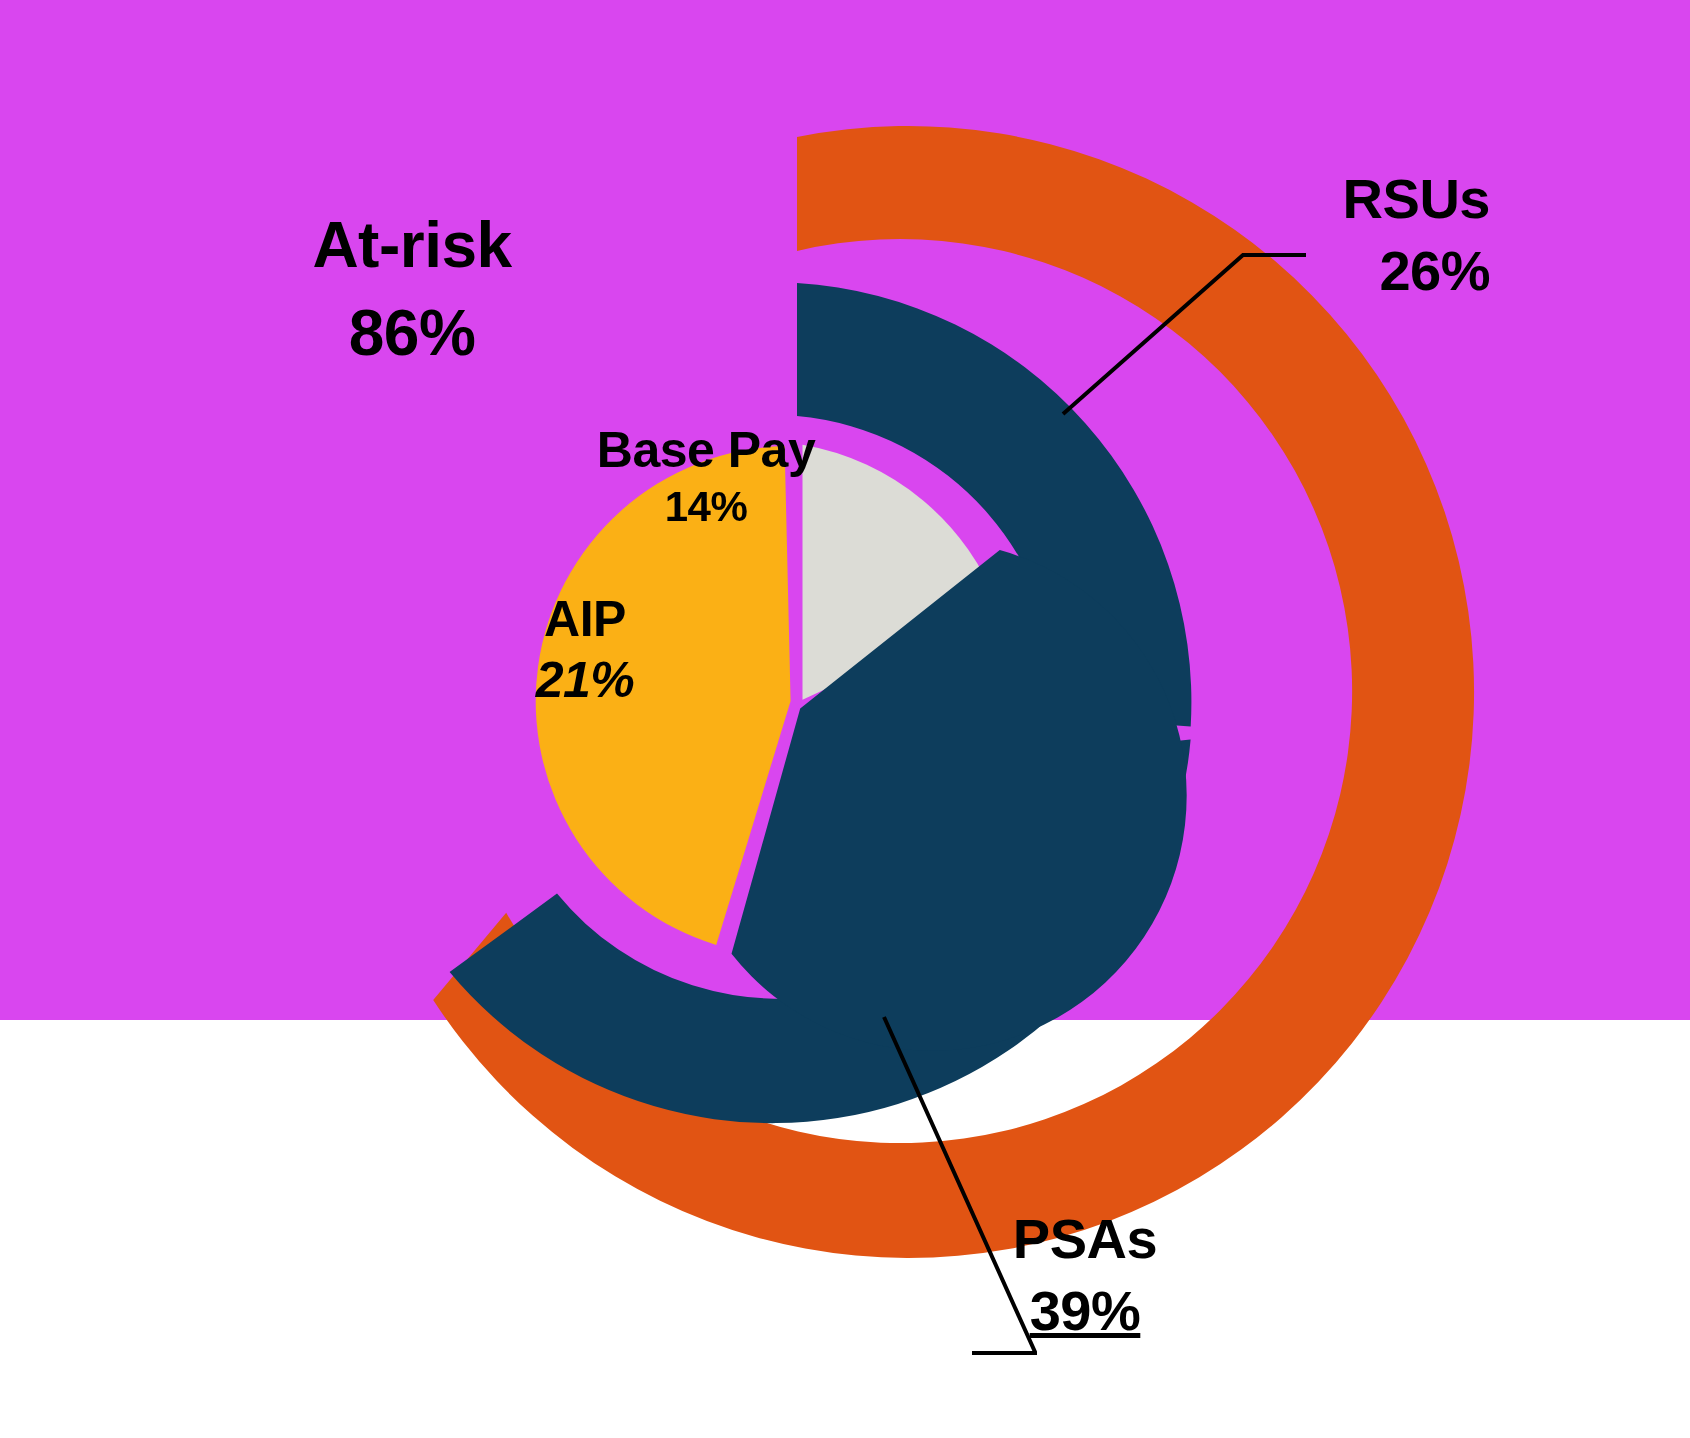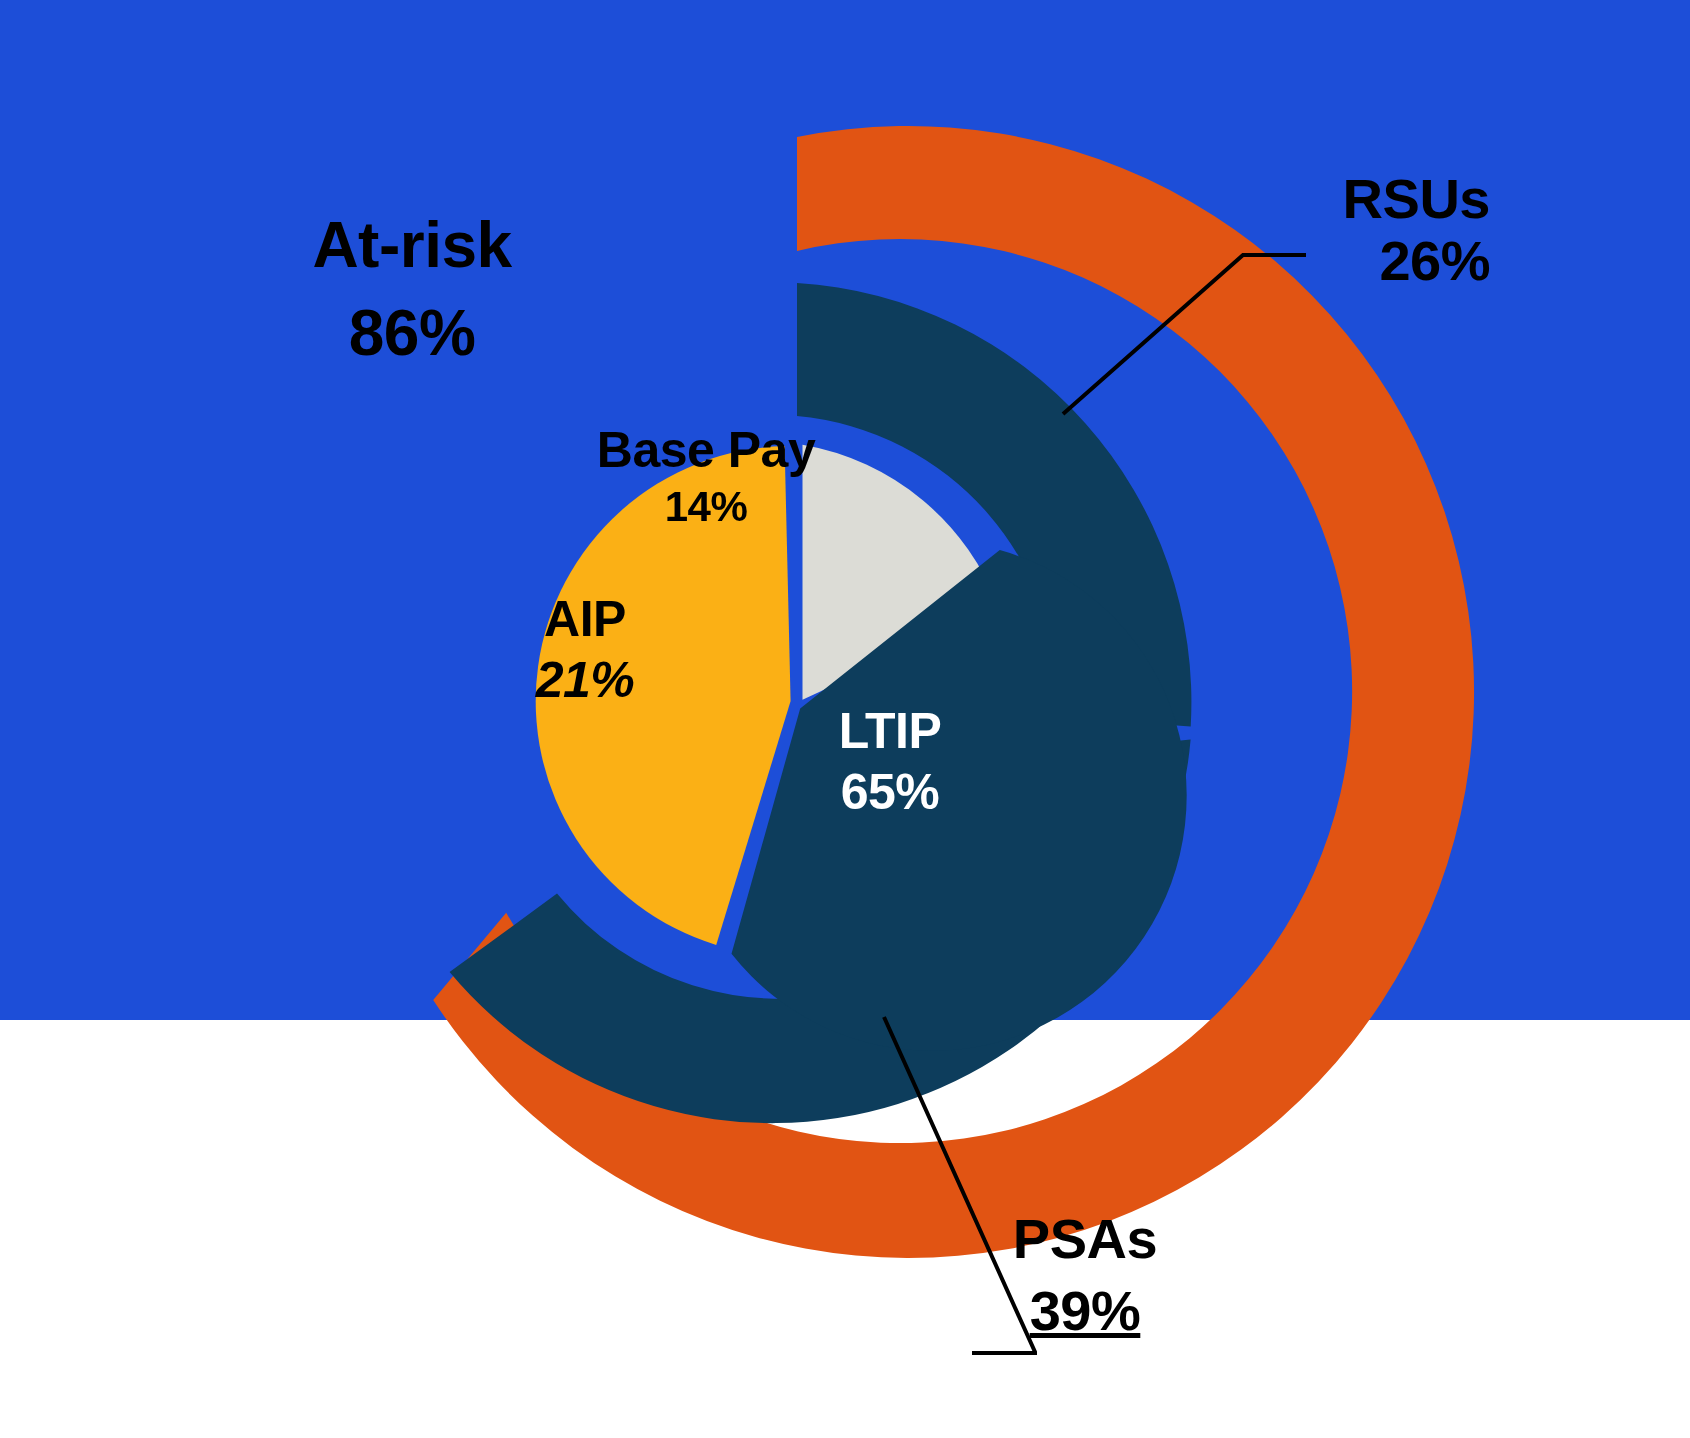--- a/index.html
+++ b/index.html
@@ -10,21 +10,21 @@
   body {
     width: 1690px;
     height: 1438px;
     font-family: "Liberation Sans", sans-serif;
     overflow: hidden;
   }
   #chart-root {
     position: relative;
     width: 1690px;
     height: 1020px;
-    background: #1d4ed8;
+    background: #d946ef;
   }
   svg#pay-mix-svg {
     position: absolute;
     left: 0;
     top: 0;
     width: 1690px;
     height: 1438px;
     display: block;
   }
   .lbl {
@@ -48,21 +48,21 @@
   #label-at-risk .v { font-size: 64px; display: block; margin-top: 18px; }
 
   
   #label-rsus {
     left: 1240px;
     top: 168px;
     width: 250px;
     font-size: 56px;
     text-align: right;
   }
-  #label-rsus .v { font-size: 56px; display: block; }
+  #label-rsus .v { font-size: 56px; display: block; margin-top: 10px; }
 
   
   #label-psas {
     left: 960px;
     top: 1208px;
     width: 250px;
     font-size: 56px;
     text-align: center;
   }
   #label-psas .v { font-size: 56px; display: block; margin-top: 10px; text-decoration: underline; }
@@ -146,18 +146,14 @@
   <div class="lbl lbl-dark" id="label-base-pay">
     <span>Base Pay</span>
     <span class="v">14%</span>
   </div>
 
   <div class="lbl lbl-dark" id="label-aip">
     <span>AIP</span>
     <span class="v">21%</span>
   </div>
 
-  <div class="lbl lbl-light" id="label-ltip">
-    <span>LTIP</span>
-    <span class="v">65%</span>
-  </div>
 
 </div>
 
 </body></html>

